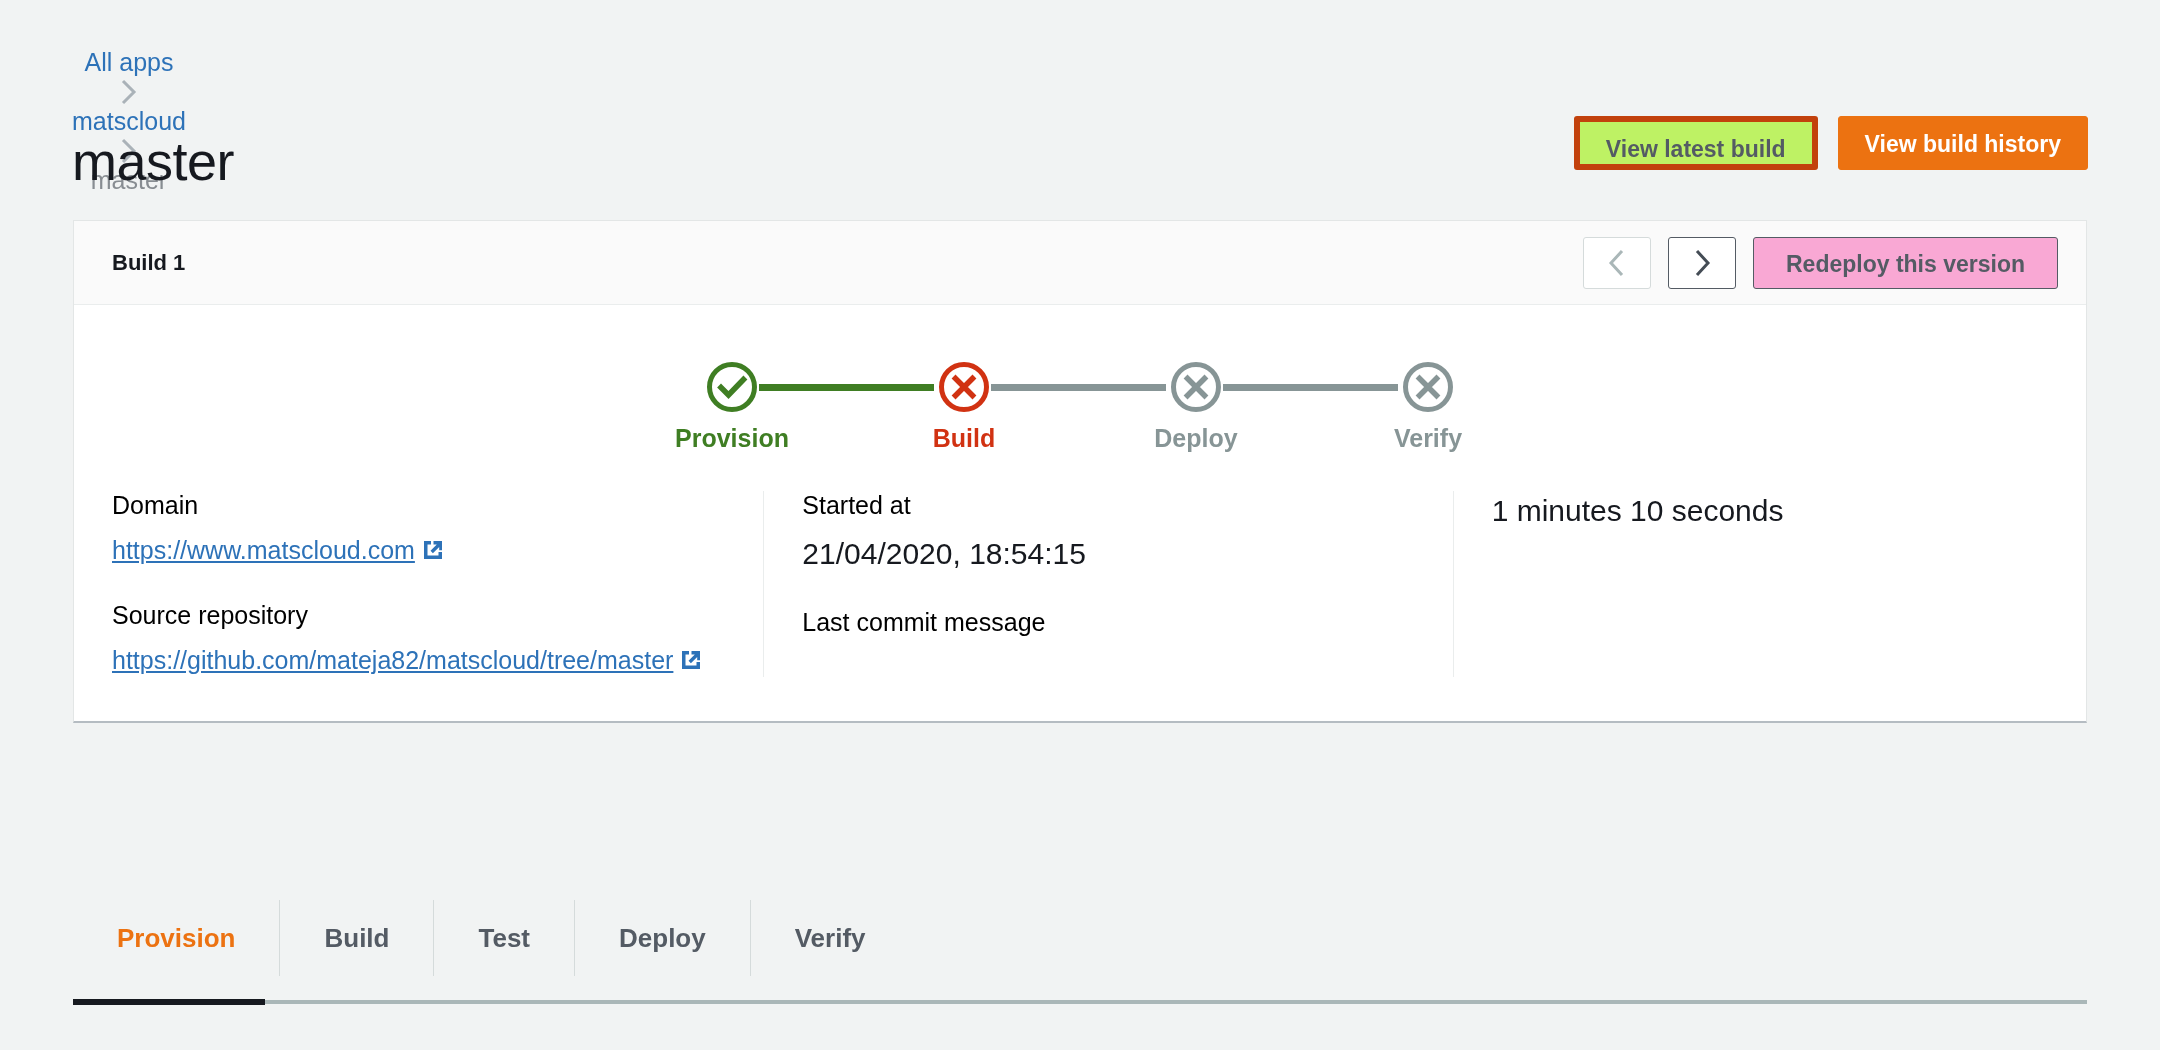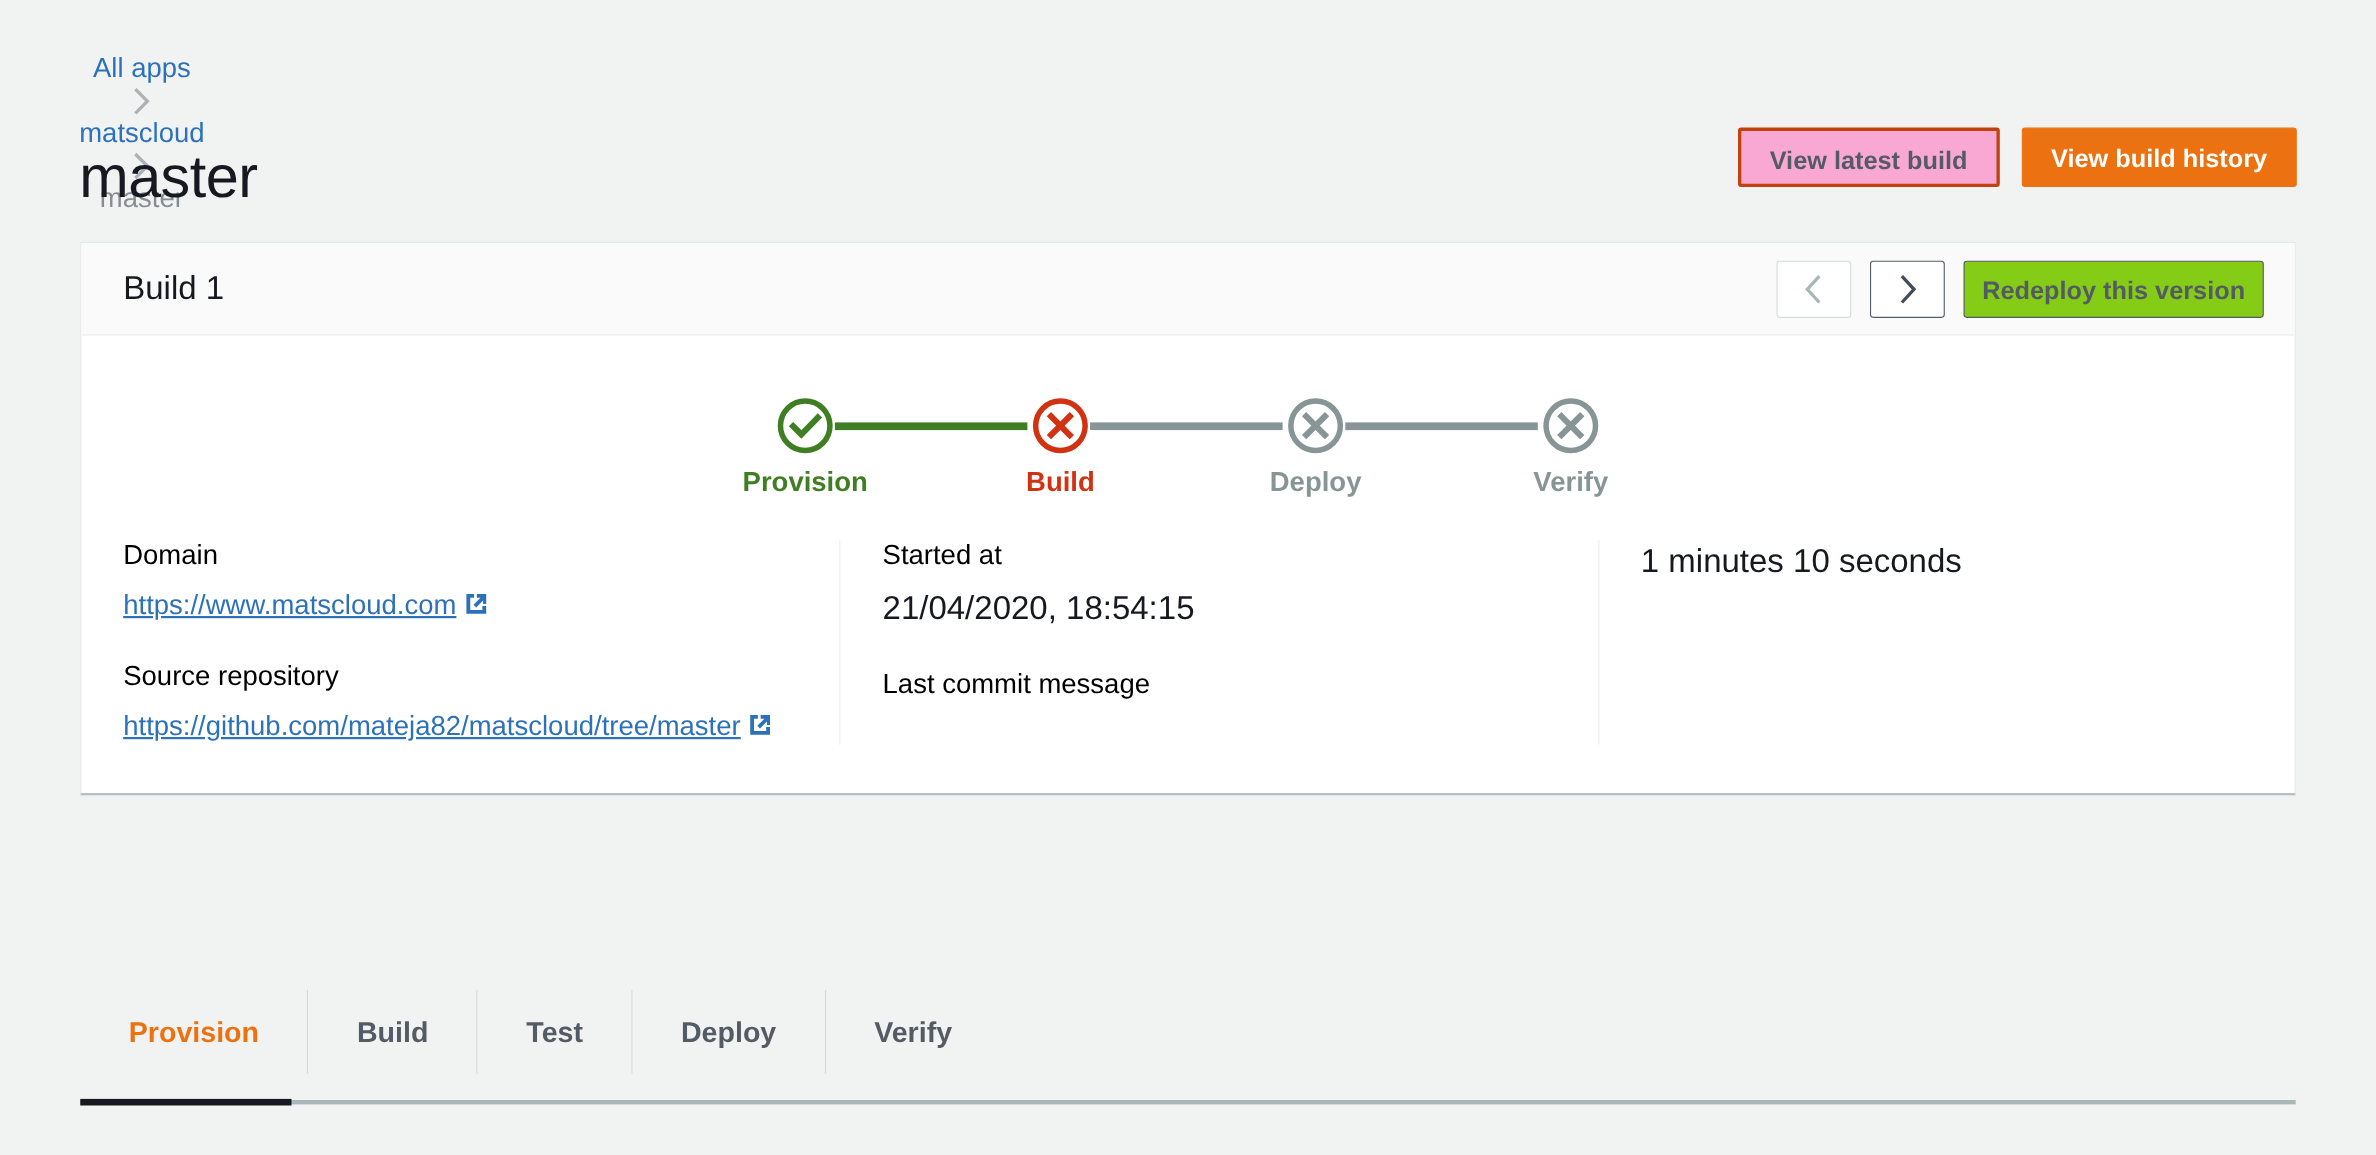--- a/index.html
+++ b/index.html
@@ -82,22 +82,22 @@
     border-radius: 3px;
     padding: 0 26px;
     height: 54px;
     line-height: 54px;
     box-sizing: border-box;
     cursor: pointer;
     white-space: nowrap;
     text-align: center;
   }
   .btn-secondary {
-    background: #f9a8d4;
-    border: 3px solid #c2410c;
+    background: #bef264;
+    border: 6px solid #c2410c;
     color: #545b64;
   }
   .btn-primary {
     background: #ec7211;
     border: 1px solid #ec7211;
     color: #ffffff;
   }
 
   
   .card {
@@ -115,22 +115,22 @@
     border-bottom: 1px solid #eaeded;
     height: 84px;
     position: relative;
     box-sizing: border-box;
   }
   .card-title {
     position: absolute;
     left: 38px;
     top: 50%;
     transform: translateY(-50%);
-    font-size: 30px;
-    font-weight: normal;
+    font-size: 22px;
+    font-weight: bold;
     color: #16191f;
   }
   .card-header-actions {
     position: absolute;
     right: 28px;
     top: 50%;
     transform: translateY(-50%);
     display: flex;
     align-items: center;
     gap: 17px;
@@ -149,25 +149,25 @@
   }
   .nav-btn.disabled {
     border-color: #d5dbdb;
     cursor: default;
   }
   .nav-btn svg { display: block; }
 
   .btn-redeploy {
     height: 52px;
     line-height: 52px;
-    padding: 0 16px;
+    padding: 0 32px;
     font-size: 23px;
     font-weight: bold;
     color: #545b64;
-    background: #84cc16;
+    background: #f9a8d4;
     border: 1px solid #545b64;
     border-radius: 3px;
     cursor: pointer;
     box-sizing: border-box;
     white-space: nowrap;
   }
 
   
   .stepper {
     height: 186px;

